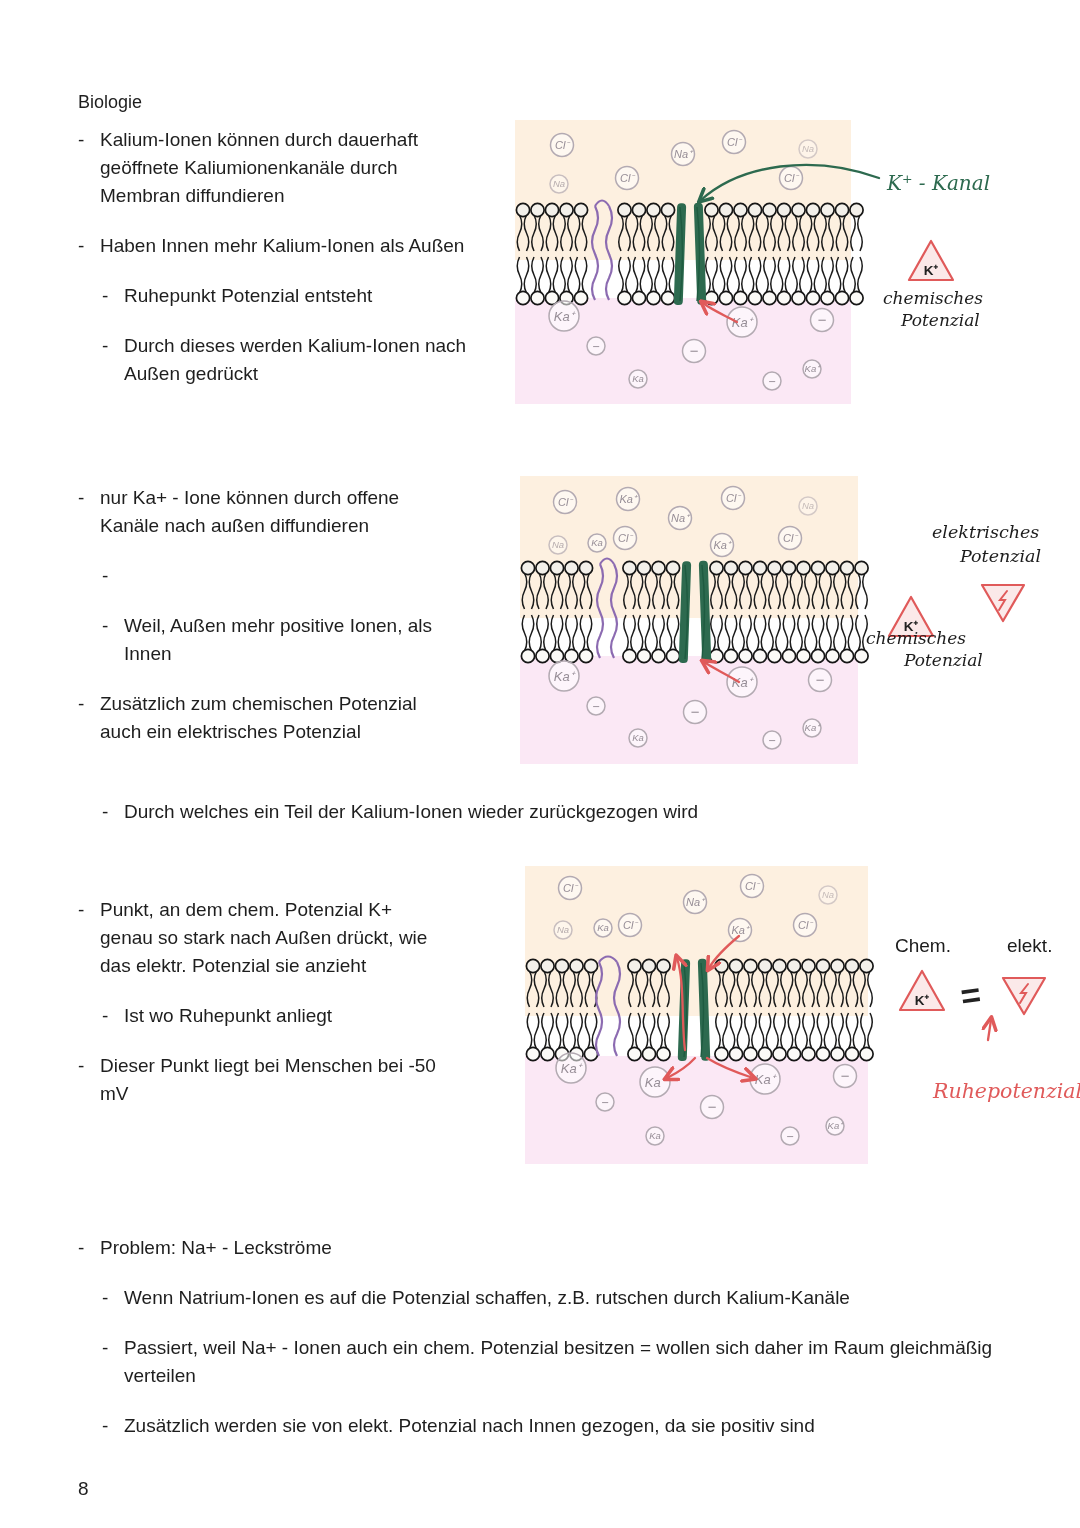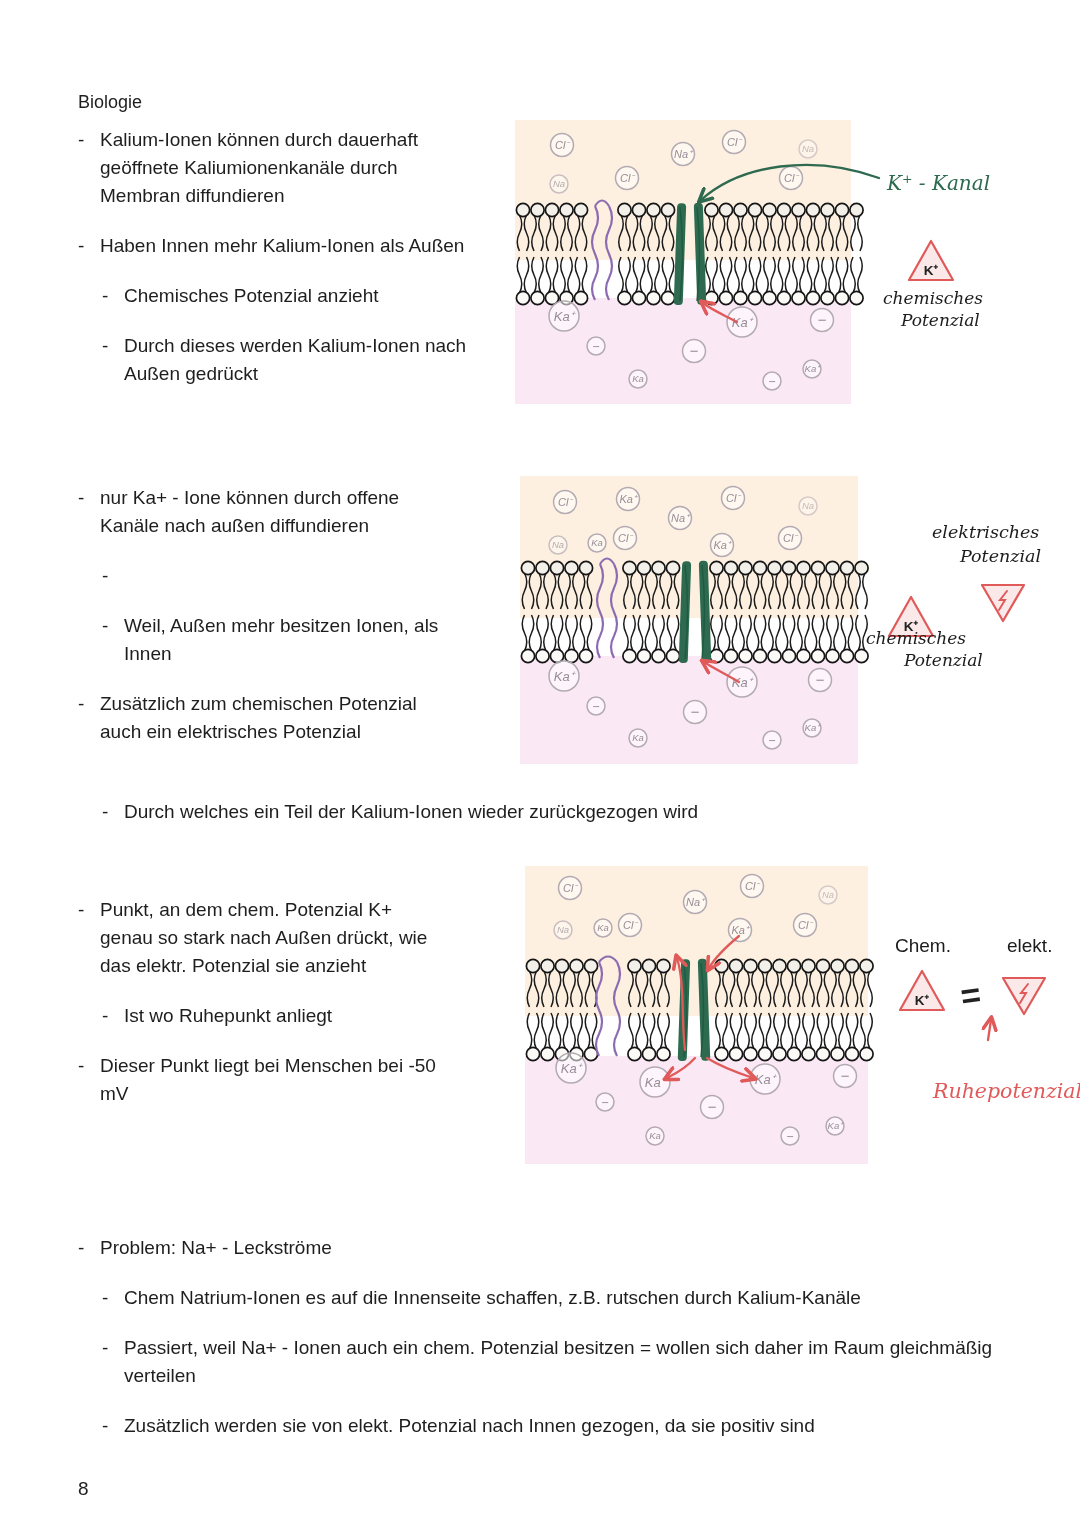--- a/index.html
+++ b/index.html
@@ -28,38 +28,38 @@
     <div class="bullet l1">
       <span class="dash">-</span>
       <span class="btxt">Kalium-Ionen können durch dauerhaft geöffnete Kaliumionenkanäle durch Membran diffundieren</span>
     </div>
     <div class="bullet l1">
       <span class="dash">-</span>
       <span class="btxt">Haben Innen mehr Kalium-Ionen als Außen</span>
     </div>
     <div class="bullet l2">
       <span class="dash">-</span>
-      <span class="btxt">Chemisches Potenzial anzieht</span>
+      <span class="btxt">Ruhepunkt Potenzial entsteht</span>
     </div>
     <div class="bullet l2">
       <span class="dash">-</span>
       <span class="btxt">Durch dieses werden Kalium-Ionen nach Außen gedrückt</span>
     </div>
   </div>
 <div class="section" style="left:78px;top:484px;width:372px;">
     <div class="bullet l1">
       <span class="dash">-</span>
       <span class="btxt">nur Ka+ - Ione können durch offene Kanäle nach außen diffundieren</span>
     </div>
     <div class="bullet l2">
       <span class="dash">-</span>
     </div>
     <div class="bullet l2">
       <span class="dash">-</span>
-      <span class="btxt">Weil, Außen mehr besitzen Ionen, als Innen</span>
+      <span class="btxt">Weil, Außen mehr positive Ionen, als Innen</span>
     </div>
     <div class="bullet l1">
       <span class="dash">-</span>
       <span class="btxt">Zusätzlich zum chemischen Potenzial auch ein elektrisches Potenzial</span>
     </div>
   </div>
 <div class="section" style="left:78px;top:798px;width:940px;">
     <div class="bullet l2">
       <span class="dash">-</span>
       <span class="btxt">Durch welches ein Teil der Kalium-Ionen wieder zurückgezogen wird</span>
@@ -79,21 +79,21 @@
       <span class="btxt">Dieser Punkt liegt bei Menschen bei -50 mV</span>
     </div>
   </div>
 <div class="section" style="left:78px;top:1234px;width:960px;">
     <div class="bullet l1">
       <span class="dash">-</span>
       <span class="btxt"><b>Problem:</b> Na+ - Leckströme</span>
     </div>
     <div class="bullet l2">
       <span class="dash">-</span>
-      <span class="btxt">Chem Natrium-Ionen es auf die Innenseite schaffen, z.B. rutschen durch Kalium-Kanäle</span>
+      <span class="btxt">Wenn Natrium-Ionen es auf die Potenzial schaffen, z.B. rutschen durch Kalium-Kanäle</span>
     </div>
     <div class="bullet l2">
       <span class="dash">-</span>
       <span class="btxt">Passiert, weil Na+ - Ionen auch ein chem. Potenzial besitzen = wollen sich daher im Raum gleichmäßig verteilen</span>
     </div>
     <div class="bullet l2">
       <span class="dash">-</span>
       <span class="btxt">Zusätzlich werden sie von elekt. Potenzial nach Innen gezogen, da sie positiv sind</span>
     </div>
   </div>

